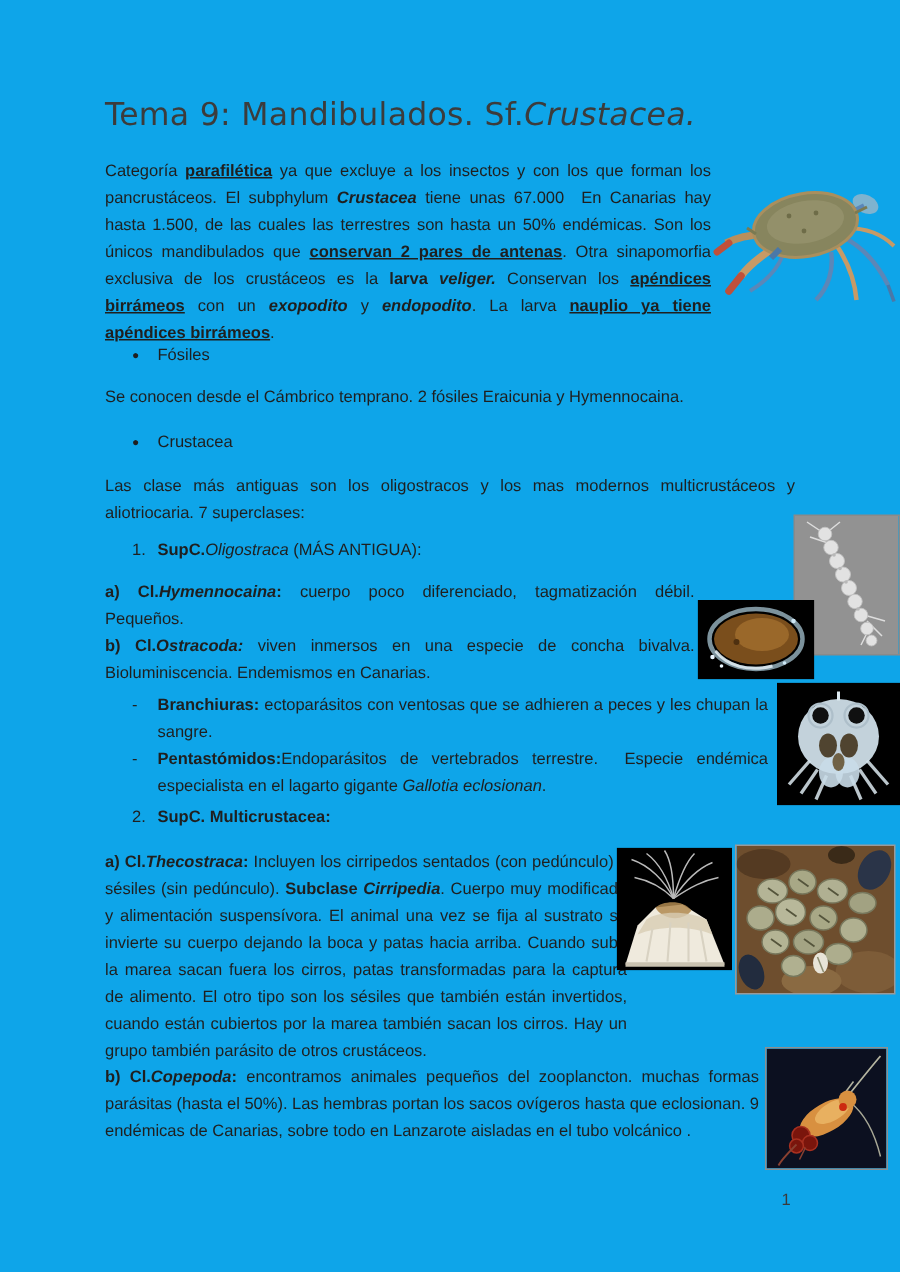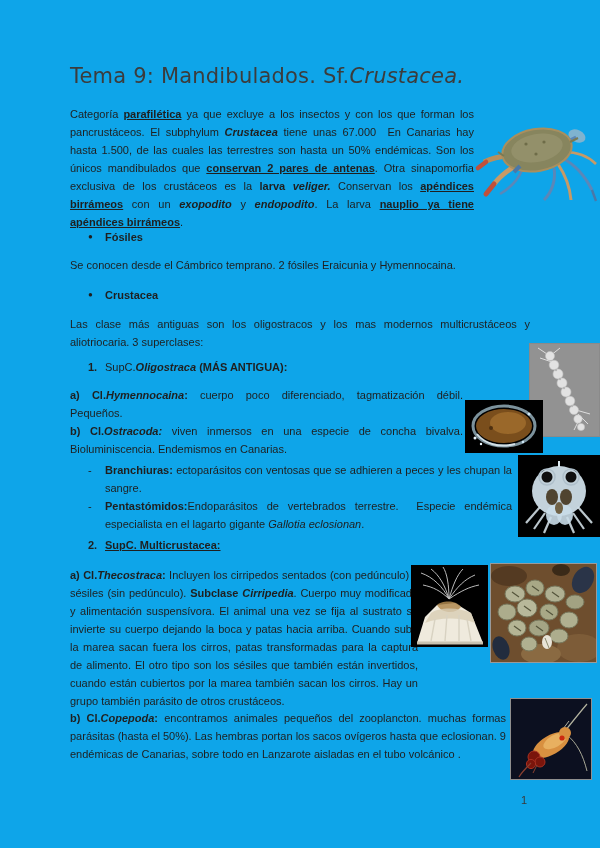--- a/index.html
+++ b/index.html
@@ -9,21 +9,21 @@
     color:#1f1f1f;overflow:hidden;margin:0 auto;
   }
   .abs{position:absolute;}
   .title{
     font-family:"DejaVu Sans",sans-serif;font-size:21px;line-height:28px;
     color:#3c3c3c;letter-spacing:0.2px;font-weight:500;
   }
   p.just{text-align:justify;margin:0;}
   .row{display:flex;align-items:flex-start;}
   .marker{width:17px;flex:0 0 17px;}
-  .b{font-weight:bold;}
+  .b{font-weight:normal;}
   .photo{position:absolute;overflow:hidden;}
   .photo svg{display:block;}
   .bordered{border:1px solid #8a8a8a;box-sizing:border-box;}
   .wrap-spacer{float:right;width:112px;height:128px;}
   .pagenum{color:#3a3a3a;}
 </style>
 </head>
 <body>
 
 <div class="page">
@@ -69,25 +69,25 @@
     <span class="b">Fósiles</span>
   </div>
 
   <p class="abs just" style="left:70px;top:256px;width:460px;">Se conocen desde el Cámbrico temprano. 2 fósiles Eraicunia y Hymennocaina.</p>
 
   <div class="abs row" style="left:88px;top:286px;width:300px;">
     <span class="marker" style="font-size:8px;line-height:18px;">●</span>
     <span class="b">Crustacea</span>
   </div>
 
-  <p class="abs just" style="left:70px;top:315px;width:460px;">Las clase más antiguas son los oligostracos y los mas modernos multicrustáceos y aliotriocaria. 3 superclases:</p>
+  <p class="abs just" style="left:70px;top:315px;width:460px;">Las clase más antiguas son los oligostracos y los mas modernos multicrustáceos y aliotriocaria. 7 superclases:</p>
 
   <div class="abs row" style="left:88px;top:358px;width:420px;">
     <span class="marker b">1.</span>
-    <span><span style="font-weight: normal;">SupC.</span><span style="font-weight: bold; font-style: italic;">Oligostraca</span><span style="font-weight: bold;"> (MÁS ANTIGUA):</span></span>
+    <span><span style="font-weight: bold;">SupC.</span><span style="font-weight: normal; font-style: italic;">Oligostraca</span><span style="font-weight: normal;"> (MÁS ANTIGUA):</span></span>
   </div>
 
   <div class="abs" style="left:70px;top:386px;width:393px;">
     <p class="just"><span style="font-weight: bold;">a) Cl.</span><span style="font-weight: bold; font-style: italic;">Hymennocaina</span><span style="font-weight: bold;">: </span><span>cuerpo poco diferenciado, tagmatización débil. Pequeños.</span></p>
     <p class="just"><span style="font-weight: bold;">b) Cl.</span><span style="font-weight: bold; font-style: italic;">Ostracoda:</span><span> viven inmersos en una especie de concha bivalva. Bioluminiscencia. Endemismos en Canarias.</span></p>
   </div>
 
   <div class="photo bordered" style="left:529px;top:343px;width:71px;height:94px;">
     <svg width="69" height="92" viewBox="0 0 69 92">
       <rect width="69" height="92" fill="#929292"></rect>
@@ -161,21 +161,21 @@
       <circle cx="53" cy="22" r="8" fill="none" stroke="#aebfca" stroke-width="1.5"></circle>
       <ellipse cx="34" cy="42" rx="6" ry="8" fill="#3c2c12" opacity="0.85"></ellipse>
       <ellipse cx="48" cy="42" rx="6" ry="8" fill="#3c2c12" opacity="0.85"></ellipse>
       <ellipse cx="41" cy="53" rx="4" ry="6" fill="#5a431e" opacity="0.8"></ellipse>
       <path d="M41 12 L41 6" stroke="#dce9f0" stroke-width="2"></path>
     </svg>
   </div>
 
   <div class="abs row" style="left:88px;top:536px;width:420px;">
     <span class="marker b">2.</span>
-    <span><span style="font-weight: bold; text-decoration: underline;">SupC. Multicrustacea:</span></span>
+    <span><span style="font-weight: bold;">SupC. Multicrustacea:</span></span>
   </div>
 
   <p class="abs just" style="left:70px;top:566px;width:460px;"><span class="wrap-spacer"></span><span style="font-weight: bold;">a) Cl.</span><span style="font-weight: bold; font-style: italic;">Thecostraca</span><span style="font-weight: bold;">: </span><span>Incluyen los cirripedos sentados (con pedúnculo) y sésiles (sin pedúnculo). </span><span style="font-weight: bold;">Subclase </span><span style="font-weight: bold; font-style: italic;">Cirripedia</span><span>. Cuerpo muy modificado y alimentación suspensívora. El animal una vez se fija al sustrato se invierte su cuerpo dejando la boca y patas hacia arriba. Cuando sube la marea sacan fuera los cirros, patas transformadas para la captura de alimento. El otro tipo son los sésiles que también están invertidos, cuando están cubiertos por la marea también sacan los cirros. Hay un grupo también parásito de otros crustáceos.</span></p>
 
   <div class="photo" style="left:411px;top:565px;width:77px;height:82px;">
     <svg width="77" height="82" viewBox="0 0 77 82">
       <rect width="77" height="82" fill="#000000"></rect>
       <g stroke="#cfcfcf" stroke-width="1" fill="none" opacity="0.9">
         <path d="M38 34 C32 22 22 12 10 8"></path>
         <path d="M38 34 C34 20 28 10 20 4"></path>

